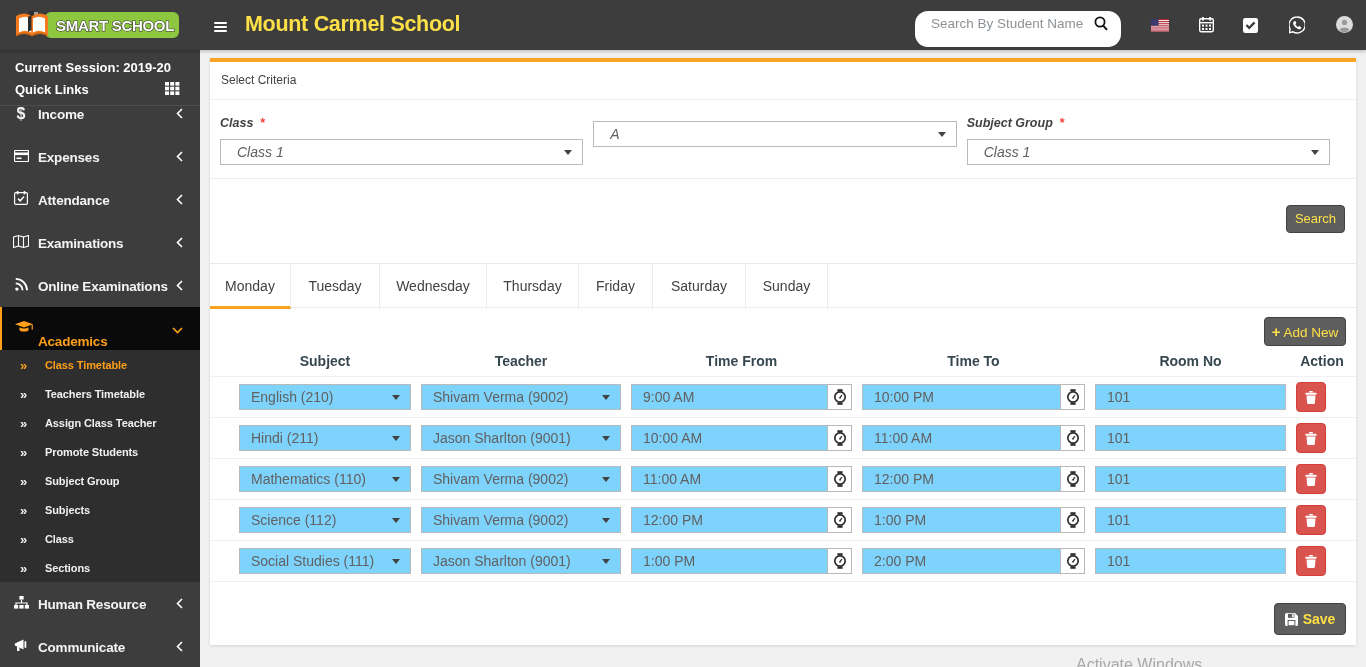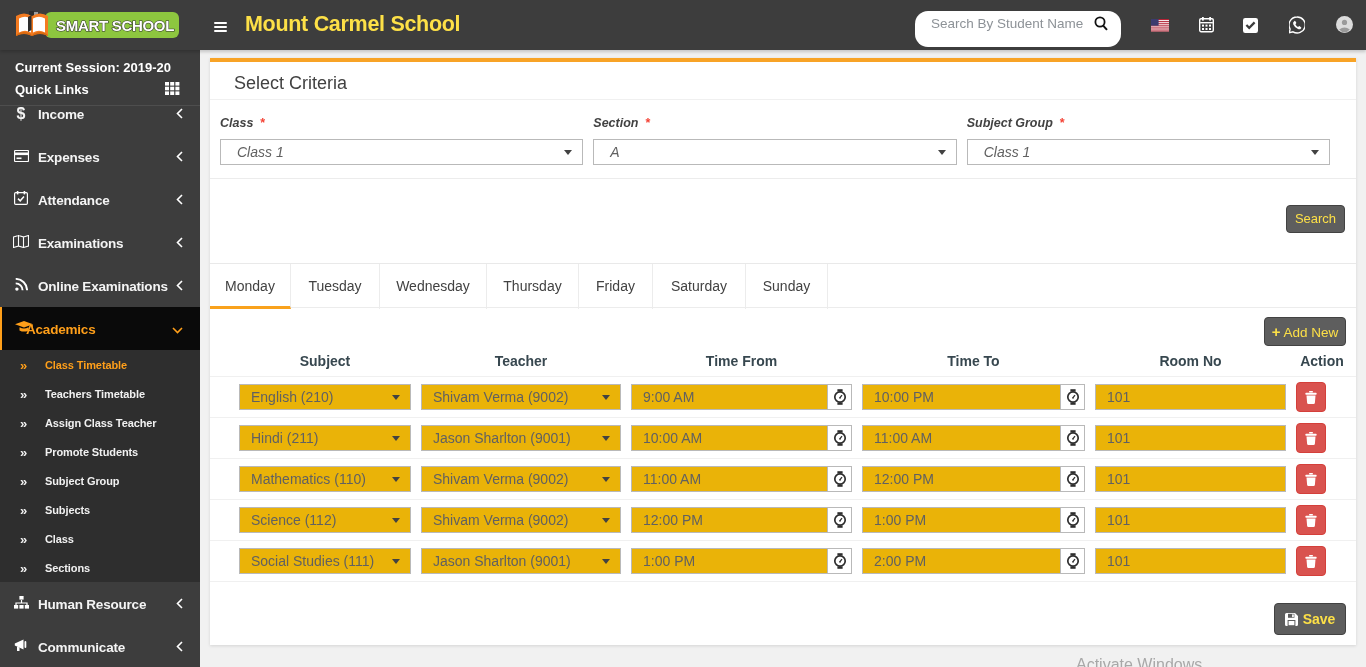--- a/index.html
+++ b/index.html
@@ -20,31 +20,31 @@
 .sess { position:absolute; left:15px; top:10px; color:#fff; font-size:13px; font-weight:bold; }
 .qlinks { position:absolute; left:15px; top:32px; color:#fff; font-size:13px; font-weight:bold; }
 .qgrid { position:absolute; left:165px; top:32px; }
 .sideline { position:absolute; left:0; top:55px; width:200px; height:1px; background:rgba(255,255,255,.09); }
 .menu { position:absolute; left:0; top:42px; width:200px; }
 .mitem { position:relative; height:43px; color:#f4f4f4; }
 .mitem .mic { position:absolute; left:13px; top:50%; transform:translateY(-50%); width:16px; text-align:center; }
 .mitem .mlabel { position:absolute; left:38px; top:50%; transform:translateY(-50%); font-size:13.5px; font-weight:bold; letter-spacing:-0.2px; white-space:nowrap; }
 .mitem .arr { position:absolute; right:17px; top:50%; transform:translateY(-50%); }
 .mitem.active { background:#0a0a0a; border-left:2px solid #ff9f1a; color:#ff9f1a; }
-.mitem.active .mlabel { left:24px; }
+.mitem.active .mlabel { left:36px;margin-top:12px; }
 .submenu { width:200px; background:#2e2e2e; }
 .sitem { position:relative; height:29px; color:#f1f1f1; }
 .sitem .chev { position:absolute; left:20px; top:50%; transform:translateY(-50%); font-size:13px; font-weight:bold; }
 .sitem .slabel { position:absolute; left:45px; top:50%; transform:translateY(-50%); font-size:11px; font-weight:bold; letter-spacing:-0.1px; white-space:nowrap; }
 .sitem.active { color:#ff9f1a; }
 
 
 .content { position:absolute; left:200px; top:50px; width:1166px; height:617px; background:#f1f1f1; }
 .card { position:absolute; left:10px; top:8px; width:1146px; border-top:4px solid #f8a326; background:#fff; box-shadow:0 1px 3px rgba(0,0,0,.12); }
-.cardhead { padding:11px 10px 4px 24px; font-size:18px; color:#424242; border-bottom:1px solid #f0f0f0; height:38px; }
+.cardhead { padding:11px 10px 4px 11px; font-size:12px; color:#424242; border-bottom:1px solid #f0f0f0; height:38px; }
 .formrow { display:flex; padding:16px 26px 0 10px;font-style:italic; }
 .fcol { width:368.6px; margin-right:10px; }
 .fcol:last-child { margin-right:0; }
 .flabel { font-size:12.5px; font-weight:bold; color:#424242; height:18px; }
 .flabel .req { color:#f44336; margin-left:3px; }
 .fselect { position:relative; margin-top:5px; height:26px; border:1px solid #b9b9b9; background:#fff; font-size:14px; color:#616161; line-height:24px; padding-left:16px; }
 .fselect .caret, .tsel .caret { position:absolute; right:10px; top:50%; margin-top:-2px; width:0; height:0; border-left:4.5px solid transparent; border-right:4.5px solid transparent; border-top:5px solid #424242; }
 .divider { margin-top:13px; border-top:1px solid #ececec; }
 .searchrow { height:84px; position:relative; }
 .btn { display:inline-block; background:#5e5e5e; border:1px solid #424242; color:#fde047; border-radius:4px; text-align:center; }
@@ -53,21 +53,21 @@
 .tabs { height:45px; border-top:1px solid #e9e9e9; border-bottom:1px solid #ececec; display:flex; }
 .tab { position:relative; height:45px; line-height:44px; text-align:center; font-size:14px; color:#424242; border-right:1px solid #ececec; }
 .tab.active { border-bottom:3px solid #f9a21d; }
 .addrow { position:relative; height:38px; }
 .btn-add { position:absolute; right:10px; top:9px; width:82px; height:29px; font-size:13.5px; line-height:27px; }
 
 table { width:100%; border-collapse:collapse; }
 th { font-size:14px; color:#37474f; padding:7px 5px 7px; border-bottom:1px solid #f0f0f0; }
 th.c1, td.c1 { padding-left:29px; } th.act { padding-right:8px;margin-left:32px; }
 td { padding:7px 5px; border-bottom:1px solid #f0f0f0; vertical-align:middle; }
-.tsel, .tinput { position:relative; height:26px; border:1px solid #b9b9b9; background:#eab308; font-size:14px; color:#616161; line-height:24px; padding-left:11px; }
+.tsel, .tinput { position:relative; height:26px; border:1px solid #b9b9b9; background:#7dd3fc; font-size:14px; color:#616161; line-height:24px; padding-left:11px; }
 .tgroup { display:flex; }
 .tgroup .tinput { flex:1; }
 .addon { width:24px; height:26px; border:1px solid #b9b9b9; border-left:none; background:#fff; display:flex; align-items:center; justify-content:center; }
 td.act { padding:5px 30px 5px 5px; } .btn-del { width:30px; height:30px; background:#d9534f; border:1px solid #d43f3a; border-radius:4px; display:flex; align-items:center; justify-content:center; }
 .saverow { position:relative; height:63px; }
 .btn-save { position:absolute; right:10px; top:21px; width:72px; height:32px; font-size:14px; font-weight:bold; line-height:30px; }
 .watermark { position:absolute; left:876px; top:606px; font-size:16px; color:#a8a8a8; }
 </style>
 </head>
 <body>
@@ -215,21 +215,20 @@
 
 <div class="content">
   <div class="card">
     <div class="cardhead">Select Criteria</div>
     <div class="formrow">
       <div class="fcol">
           <div class="flabel">Class <span class="req">*</span></div>
           <div class="fselect">Class 1<span class="caret"></span></div>
         </div>
       <div class="fcol">
-          <div class="flabel">Section <span class="req">*</span></div>
           <div class="fselect">A<span class="caret"></span></div>
         </div>
       <div class="fcol">
           <div class="flabel">Subject Group <span class="req">*</span></div>
           <div class="fselect">Class 1<span class="caret"></span></div>
         </div>
     </div>
     <div class="divider"></div>
     <div class="searchrow">
         <div class="btn btn-search">Search</div>

